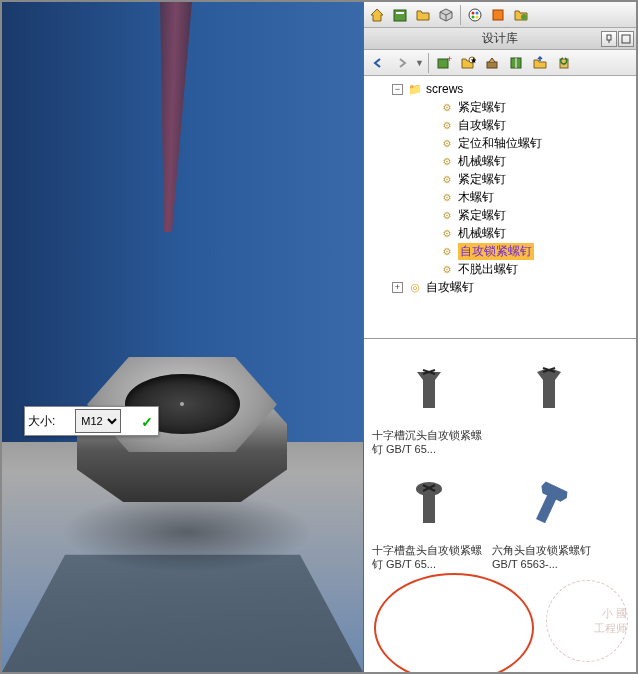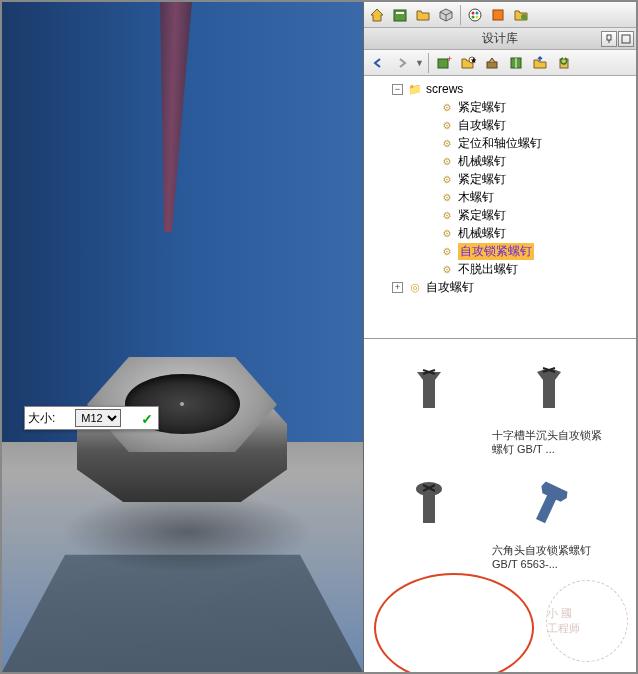--- a/index.html
+++ b/index.html
@@ -9,21 +9,21 @@
 .floor { position: absolute; bottom: 0; left: 0; right: 0; height: 280px; background: linear-gradient(175deg, #5a6a7a 0%, #4a5a6a 100%); transform: perspective(400px) rotateX(50deg); transform-origin: bottom; }
 .wall { position: absolute; top: 0; left: 0; width: 370px; height: 440px; background: linear-gradient(90deg, #1a3a6a 0%, #2a5a9a 50%, #3a6aaa 100%); }
 .crack { position: absolute; top: 0; left: 130px; width: 80px; height: 230px; background: linear-gradient(90deg, rgba(0,0,0,0.6), rgba(200,50,50,0.5), rgba(0,0,0,0.7)); transform: skewX(-2deg); clip-path: polygon(30% 0, 70% 0, 55% 100%, 45% 100%); }
 .nut-shadow { position: absolute; left: 60px; top: 490px; width: 250px; height: 80px; background: radial-gradient(ellipse, rgba(0,0,0,0.4), transparent 70%); }
 .nut { position: absolute; left: 75px; top: 340px; width: 210px; height: 170px; }
 .nut-hex { position: absolute; width: 210px; height: 130px; top: 30px; background: linear-gradient(180deg, #ddd 0%, #888 40%, #555 60%, #333 100%); clip-path: polygon(22% 0%, 78% 0%, 100% 40%, 100% 75%, 78% 100%, 22% 100%, 0% 75%, 0% 40%); border-radius: 6px; }
 .nut-top { position: absolute; width: 190px; height: 95px; top: 15px; left: 10px; background: radial-gradient(ellipse at 50% 40%, #ccc, #999 60%, #666); clip-path: polygon(22% 0%, 78% 0%, 100% 50%, 78% 100%, 22% 100%, 0% 50%); }
 .nut-hole { position: absolute; width: 115px; height: 60px; top: 32px; left: 48px; background: radial-gradient(ellipse, #444 0%, #222 70%, #555); border-radius: 50%; box-shadow: inset 0 3px 8px rgba(0,0,0,0.7); }
 .nut-center { position: absolute; width: 4px; height: 4px; background: #aaa; border-radius: 50%; top: 60px; left: 103px; }
 .size-box { position: absolute; left: 22px; top: 404px; background: #fff; border: 1px solid #888; padding: 2px 3px; display: flex; align-items: center; gap: 20px; box-shadow: 0 1px 3px rgba(0,0,0,0.3); }
-.size-box select { font-size: 11px; border: 1px solid #666; padding: 0 1px; height: 18px; }
+.size-box select { font-size: 11px; border: 1px solid #666; padding: 0 1px; height: 24px; }
 .check-ico { width: 14px; height: 14px; color: #0a0; font-weight: bold; font-size: 14px; }
 
 .sidebar { flex: 1; display: flex; flex-direction: column; background: #f4f4f4; }
 .top-tb { height: 26px; background: linear-gradient(#fafafa,#ddd); border-bottom: 1px solid #aaa; display: flex; align-items: center; padding: 0 2px; gap: 1px; }
 .tb-btn { width: 22px; height: 22px; display: flex; align-items: center; justify-content: center; border: 1px solid transparent; border-radius: 2px; cursor: pointer; }
 .title-bar { height: 22px; background: linear-gradient(#e8e8e8,#d0d0d0); border-bottom: 1px solid #aaa; display: flex; align-items: center; justify-content: center; position: relative; font-size: 12px; color: #333; }
 .title-bar .right { position: absolute; right: 2px; display: flex; gap: 1px; }
 .mini-btn { width: 16px; height: 16px; border: 1px solid #888; background: linear-gradient(#fff,#ddd); font-size: 9px; display:flex;align-items:center;justify-content:center; cursor:pointer; }
 .sub-tb { height: 26px; background: linear-gradient(#f8f8f8,#e4e4e4); border-bottom: 1px solid #aaa; display: flex; align-items: center; padding: 0 3px; gap: 2px; }
 
@@ -38,21 +38,21 @@
 .folder-y { color:#d4a020; }
 .screw-ico { color:#c0a040; font-size:10px; }
 .washer-ico { color:#d4a020; }
 
 .thumbs { flex: 1; overflow: auto; background: #fff; padding: 8px 4px; position: relative; }
 .thumb-row { display: flex; flex-wrap: wrap; }
 .thumb { width: 120px; text-align: left; margin-bottom: 4px; padding: 2px; cursor: pointer; }
 .thumb-img { width: 80px; height: 75px; margin: 0 auto 4px; display:flex; align-items:center; justify-content:center; }
 .thumb-lbl { font-size: 11px; color: #333; line-height: 14px; padding-left: 2px; }
 .circle-anno { position: absolute; border: 2px solid #d42; border-radius: 50%; width: 160px; height: 110px; left: 10px; top: 234px; pointer-events: none; }
-.watermark { position: absolute; right: 8px; bottom: 10px; width: 82px; height: 82px; border: 1px dashed rgba(150,80,60,0.35); border-radius: 50%; display:flex; flex-direction:column; align-items:flex-start; justify-content:center; color: rgba(150,80,60,0.35); font-size: 11px; pointer-events:none; }
+.watermark { position: absolute; right: 8px; bottom: 10px; width: 82px; height: 82px; border: 1px dashed rgba(150,80,60,0.35); border-radius: 50%; display:flex; flex-direction:column; align-items:flex-end; justify-content:center; color: rgba(150,80,60,0.35); font-size: 11px; pointer-events:none; }
 
 svg { display:block; }
 </style>
 </head>
 <body>
 
 <div class="main">
   <div class="viewport">
     <div class="wall"></div>
     <div class="crack"></div>
@@ -258,40 +258,41 @@
     <div class="thumbs">
       <div class="thumb-row" id="thumb-grid">
           <div class="thumb">
             <div class="thumb-img">
               <svg width="58" height="58">
                 <path d="M18 14 L42 14 L36 22 L36 50 L24 50 L24 22 Z" fill="#555"></path>
                 <line x1="24" y1="12" x2="36" y2="16" stroke="#222" stroke-width="2"></line>
                 <line x1="24" y1="16" x2="36" y2="12" stroke="#222" stroke-width="2"></line>
               </svg>
             </div>
+            <div class="thumb-lbl">十字槽沉头自攻锁紧螺钉 GB/T 65...</div>
           </div>
           <div class="thumb">
             <div class="thumb-img">
               <svg width="58" height="58">
                 <path d="M18 14 Q30 8 42 14 L36 22 L36 50 L24 50 L24 22 Z" fill="#555"></path>
                 <line x1="24" y1="10" x2="36" y2="14" stroke="#222" stroke-width="2"></line>
                 <line x1="24" y1="14" x2="36" y2="10" stroke="#222" stroke-width="2"></line>
               </svg>
             </div>
-            <div class="thumb-lbl">十字槽半沉头自攻锁紧螺钉 GB/T ...</div>
           </div>
           <div class="thumb">
             <div class="thumb-img">
               <svg width="58" height="58">
                 <ellipse cx="30" cy="16" rx="13" ry="7" fill="#555"></ellipse>
                 <rect x="24" y="18" width="12" height="32" fill="#555"></rect>
                 <line x1="24" y1="12" x2="36" y2="18" stroke="#222" stroke-width="2"></line>
                 <line x1="24" y1="18" x2="36" y2="12" stroke="#222" stroke-width="2"></line>
               </svg>
             </div>
+            <div class="thumb-lbl">十字槽盘头自攻锁紧螺钉 GB/T 65...</div>
           </div>
           <div class="thumb">
             <div class="thumb-img">
               <svg width="58" height="58">
                 <g transform="rotate(25 30 30)">
                   <polygon points="18,12 42,12 44,18 40,24 20,24 16,18" fill="#4a6a9a"></polygon>
                   <rect x="25" y="22" width="10" height="28" fill="#4a6a9a"></rect>
                 </g>
               </svg>
             </div>

